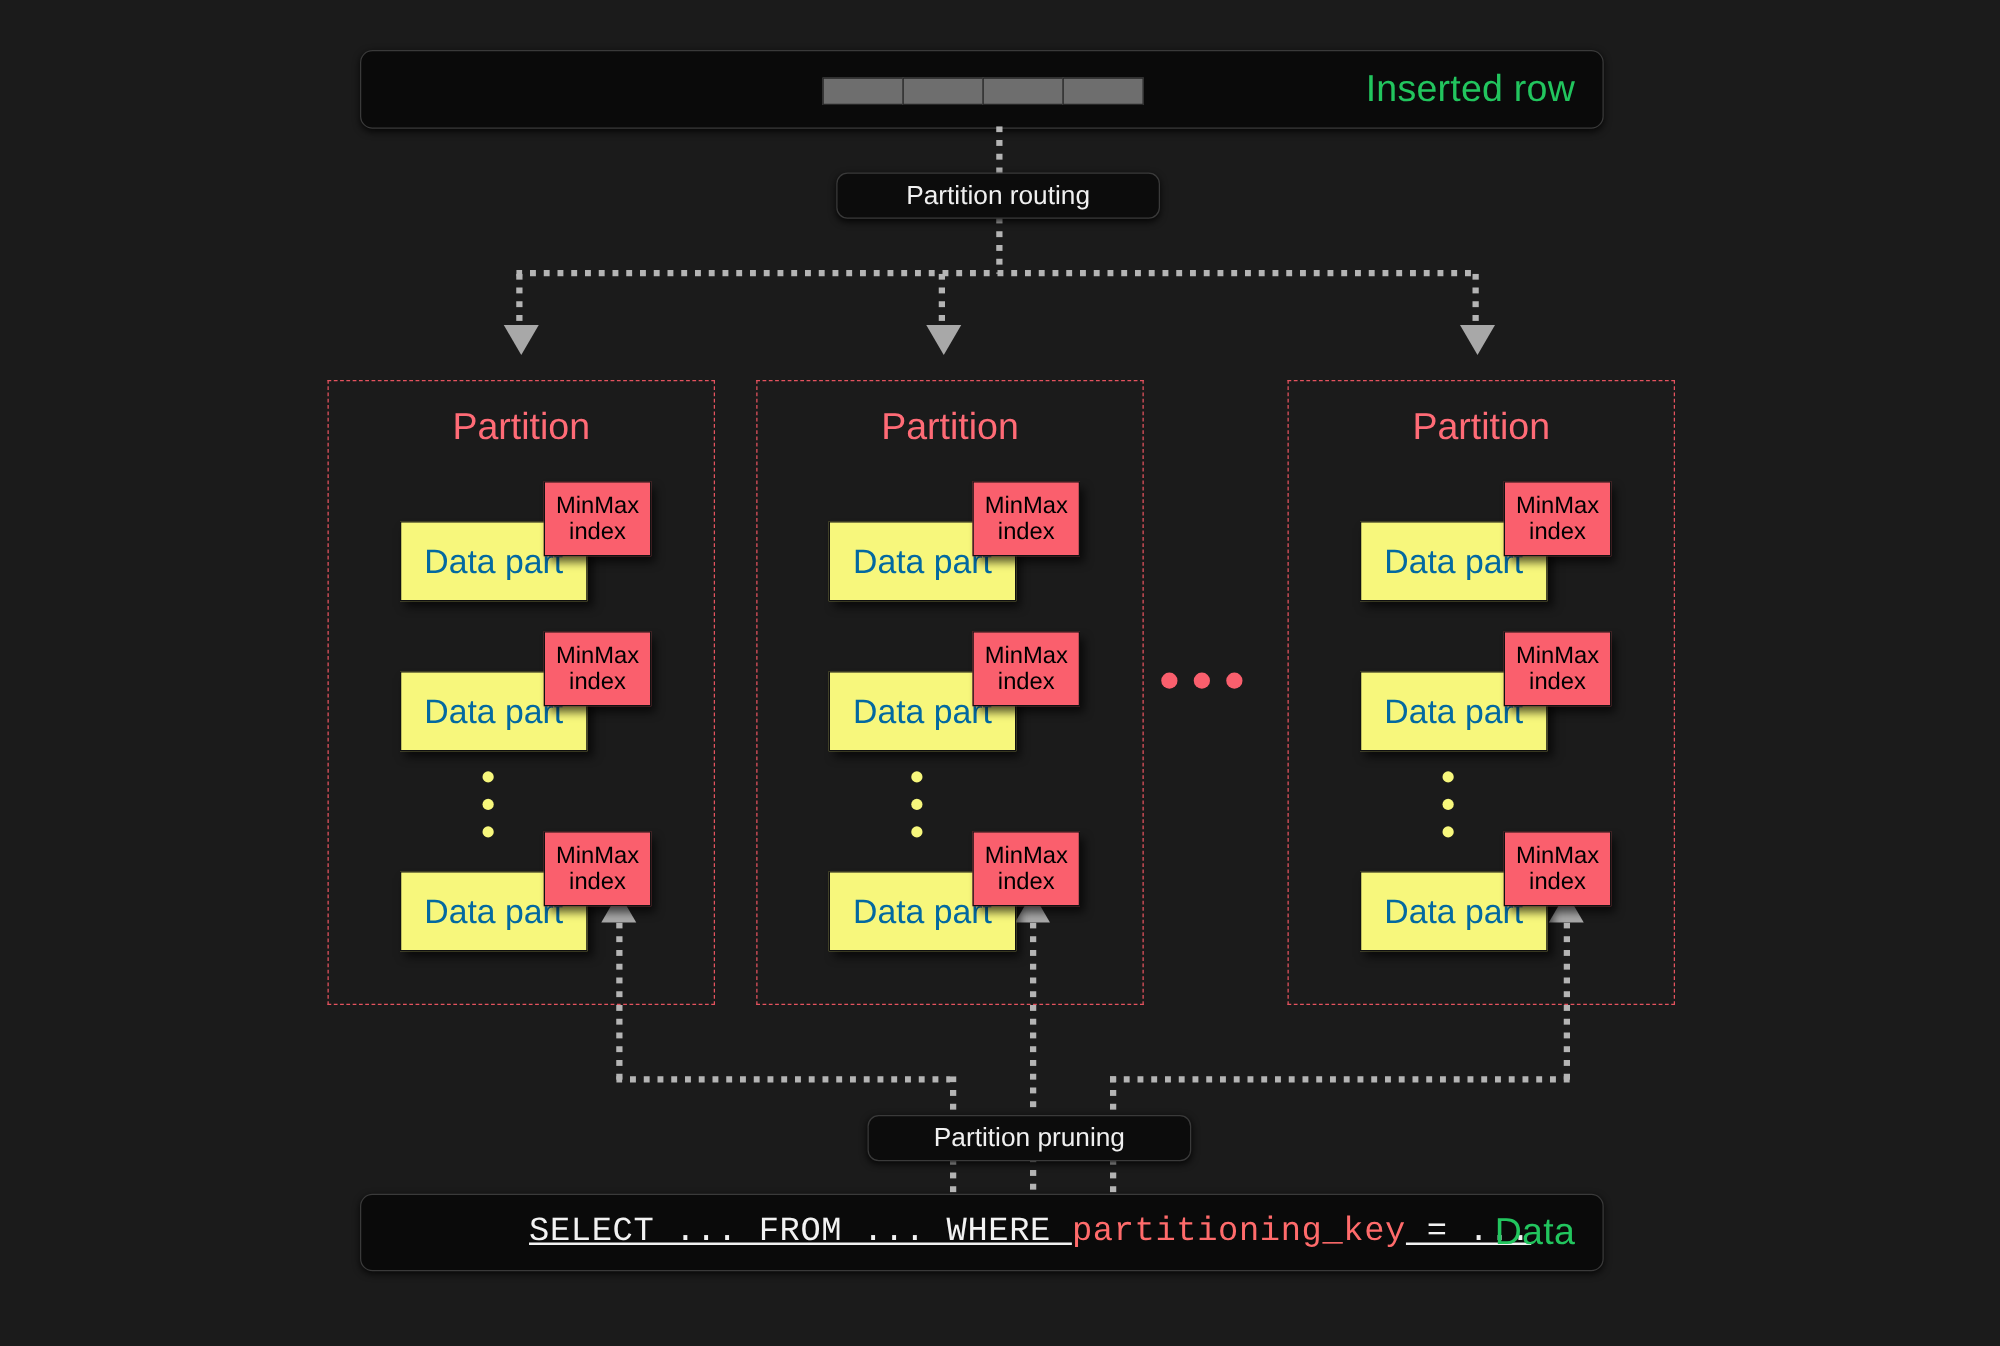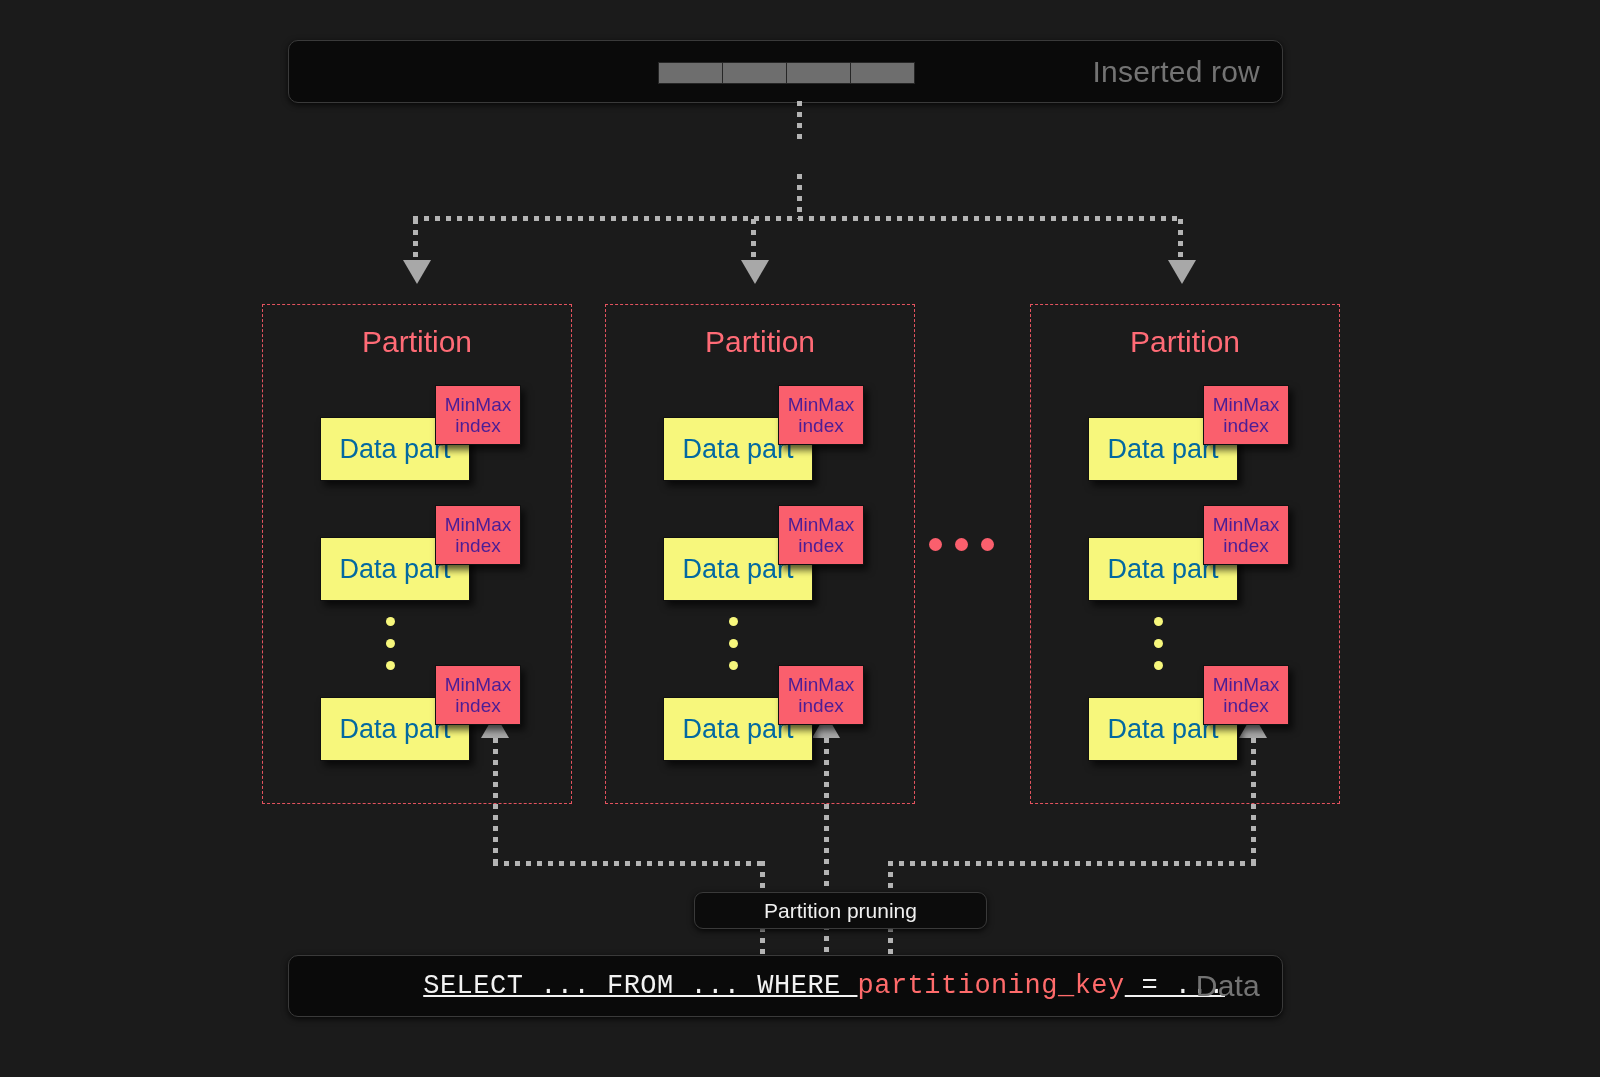--- a/index.html
+++ b/index.html
@@ -26,21 +26,21 @@
     box-shadow: 0 2px 6px rgba(0,0,0,.75);
   }
   #inserted-row-bar { left: 288px; top: 40px; width: 995px; height: 63px; }
   #query-bar        { left: 288px; top: 955px; width: 995px; height: 62px; }
 
   .bar-label {
     position: absolute;
     right: 22px;
     top: 50%;
     transform: translateY(-50%);
-    color: #737373;
+    color: #22c55e;
     font-size: 30px;
     letter-spacing: .2px;
     white-space: nowrap;
   }
 
   
   #row-cells {
     position: absolute;
     left: 369px;
     top: 21px;
@@ -79,21 +79,21 @@
     border-radius: 9px;
     box-shadow: 0 2px 6px rgba(0,0,0,.8);
     color: #f0f0f0;
     font-size: 21px;
     display: flex;
     align-items: center;
     justify-content: center;
     z-index: 6;
   }
   #partition-routing-pill { left: 669px; top: 138px; width: 259px; height: 37px; }
-  #partition-pruning-pill { left: 694px; top: 892px; width: 293px; height: 37px; }
+  #partition-pruning-pill { left: 694px; top: 892px; width: 259px; height: 37px; }
 
   
   .dot-v, .dot-h {
     position: absolute;
     z-index: 2;
   }
   .dot-v {
     width: 5px;
     background-image: linear-gradient(to bottom, #b4b4b4 0 5px, transparent 5px 11px);
     background-size: 5px 11px;
@@ -166,21 +166,21 @@
     z-index: 4;
   }
   .minmax-index {
     position: absolute;
     left: 172px;
     top: 0px;
     width: 84px;
     height: 58px;
     background: #fa5f6d;
     border: 1px solid #111;
-    color: #4c1d95;
+    color: #000000;
     font-size: 19px;
     line-height: 1.12;
     text-align: center;
     display: flex;
     align-items: center;
     justify-content: center;
     box-shadow: 4px 5px 7px rgba(0,0,0,.65);
     z-index: 5;
   }
 
@@ -227,20 +227,23 @@
       <div class="row-cell"></div>
       <div class="row-cell"></div>
       <div class="row-cell"></div>
       <div class="row-cell"></div>
     </div>
     <div class="bar-label">Inserted row</div>
   </div>
 
   <div class="dot-v" style="left:797px; top:101px; height:40px;"></div>
 
+  <div class="pill" id="partition-routing-pill">
+    <span>Partition routing</span>
+  </div>
 
   <div class="dot-v" style="left:797px; top:174px; height:45px;"></div>
 
   <div class="dot-h" style="left:413px; top:216px; width:769px;"></div>
 
   <div class="dot-v" style="left:413px; top:219px; height:43px;"></div>
   <div class="arrow-down" style="left:403px; top:260px;"></div>
 
   <div class="dot-v" style="left:751px; top:219px; height:43px;"></div>
   <div class="arrow-down" style="left:741px; top:260px;"></div>

